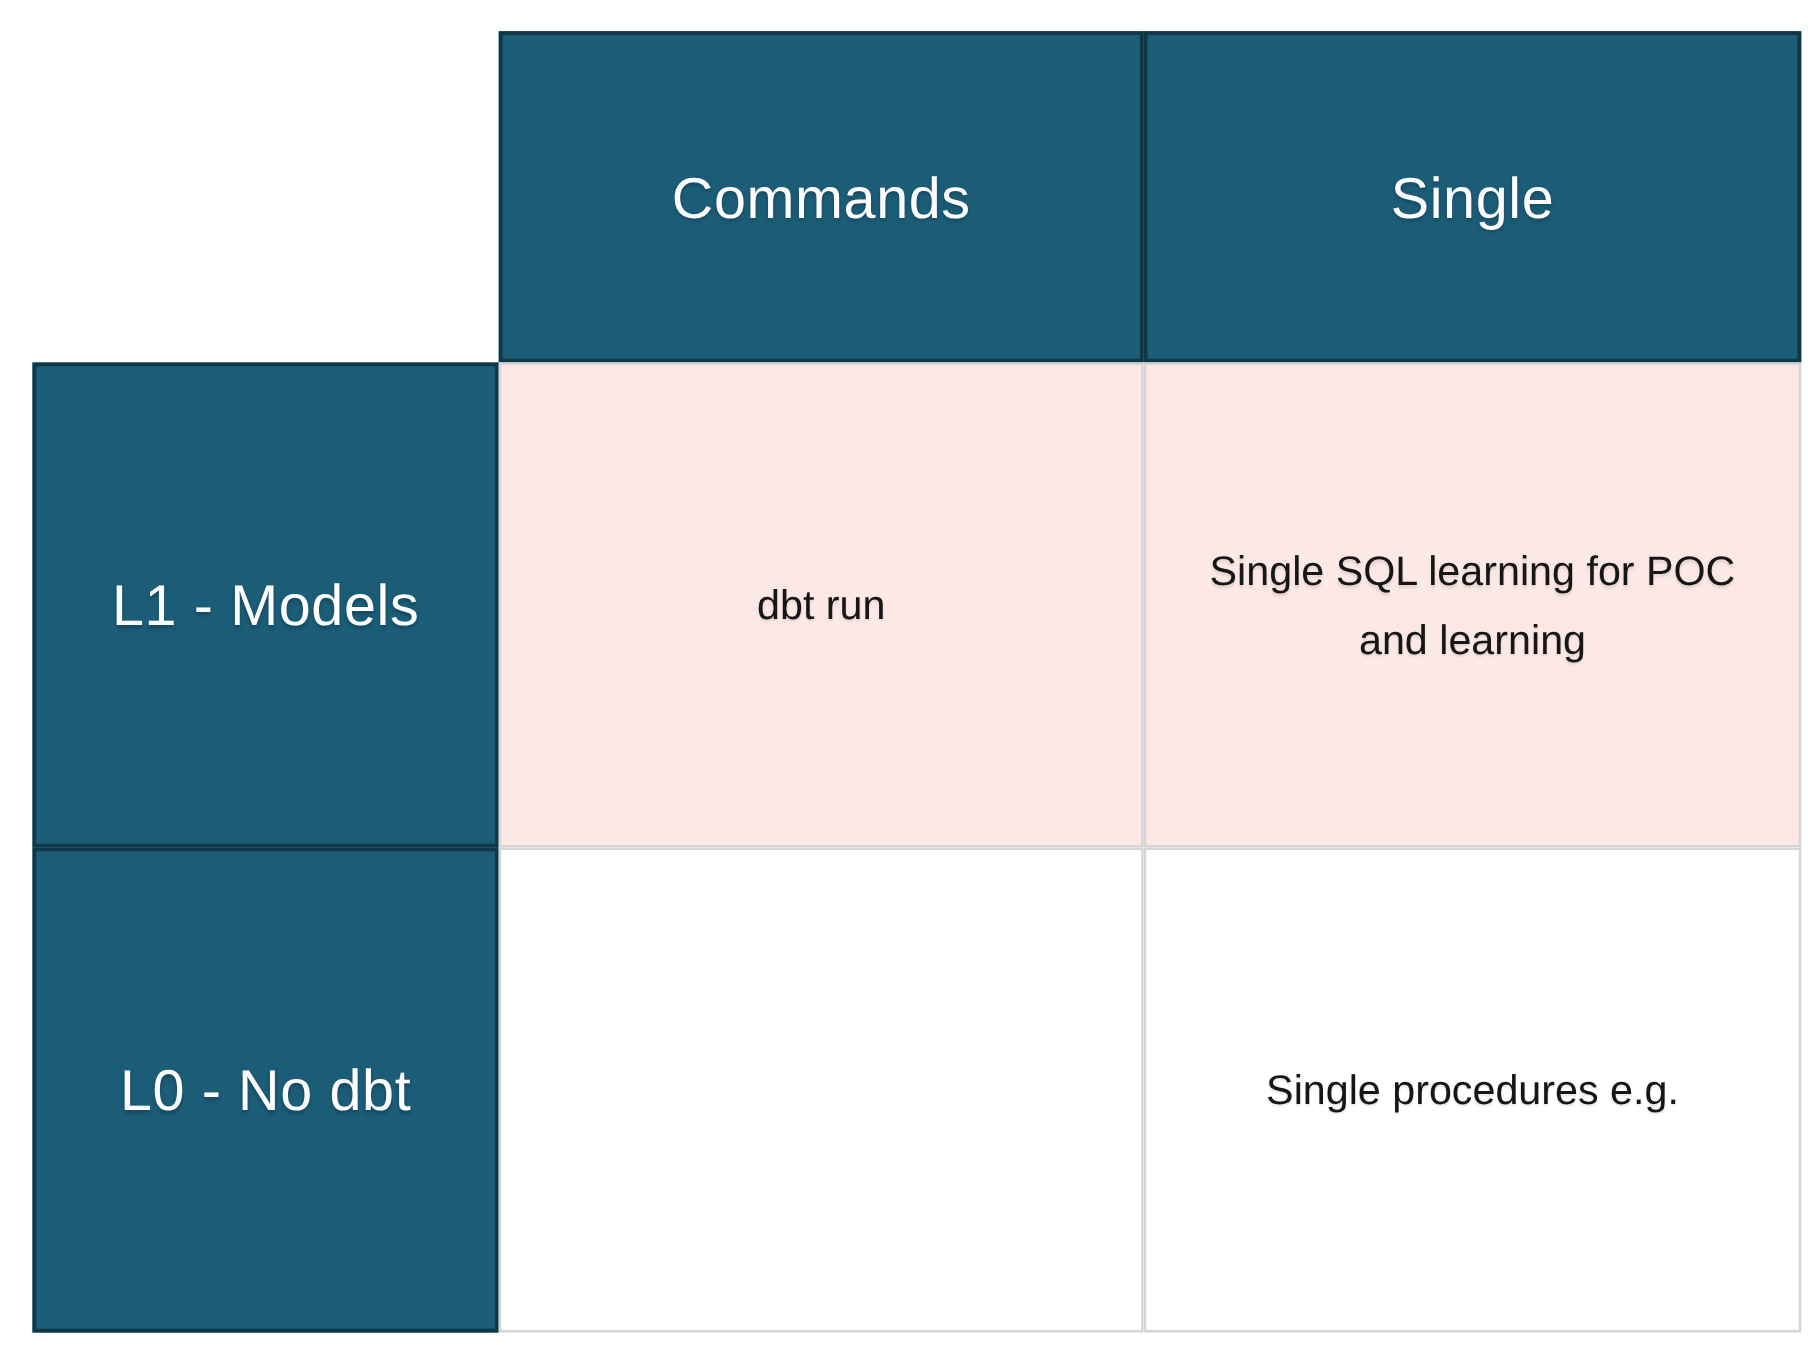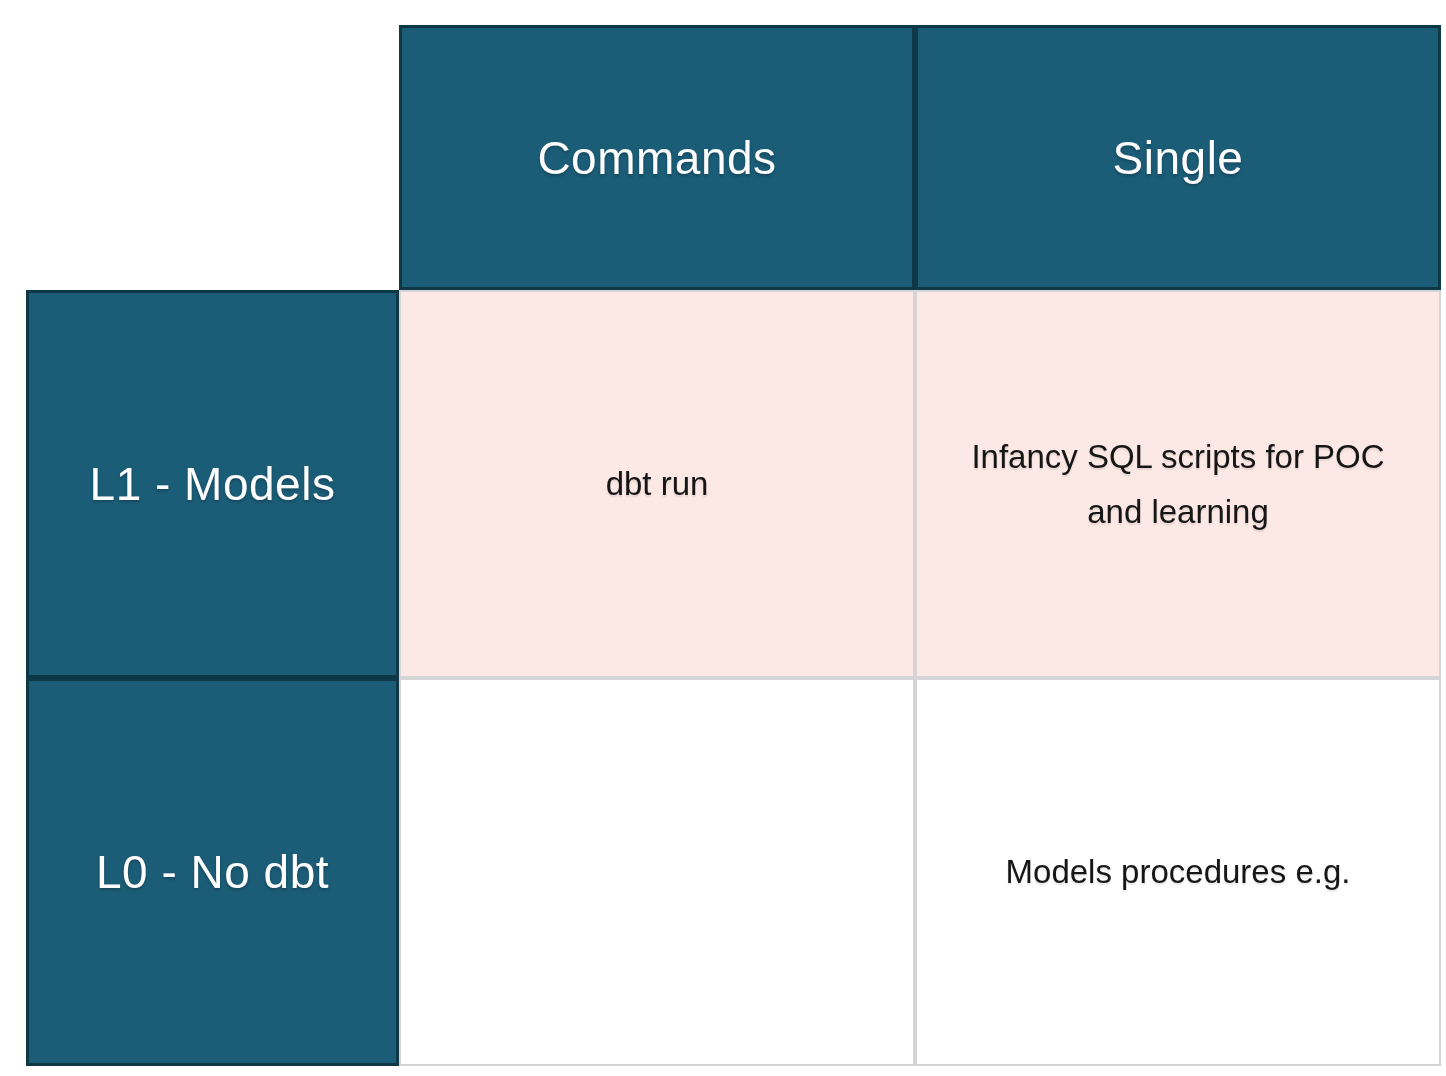--- a/index.html
+++ b/index.html
@@ -71,22 +71,22 @@
     </colgroup>
     <tbody>
         <tr style="height:265px">
       <td class="corner"></td>
       <th class="hdr">Commands</th>
       <th class="hdr">Single</th>
     </tr>
     <tr style="height:388px">
       <th class="rowhdr">L1 - Models</th>
       <td class="cell pink">dbt run</td>
-      <td class="cell pink">Infancy SQL scripts for POC and learning</td>
+      <td class="cell pink">Single SQL learning for POC and learning</td>
     </tr>
     <tr style="height:388px">
       <th class="rowhdr">L0 - No dbt</th>
       <td class="cell"></td>
-      <td class="cell">Models procedures e.g.</td>
+      <td class="cell">Single procedures e.g.</td>
     </tr>
   </tbody>
     </table>
 </div>
 
 </body></html>

